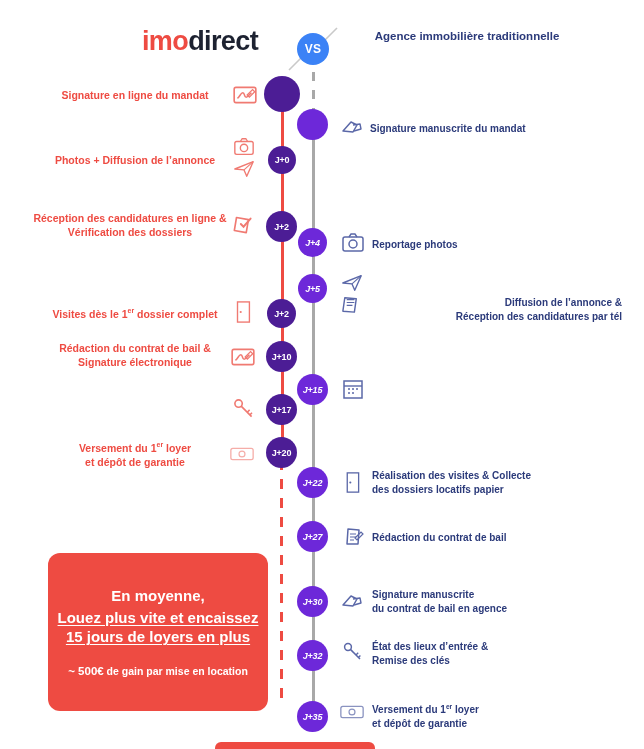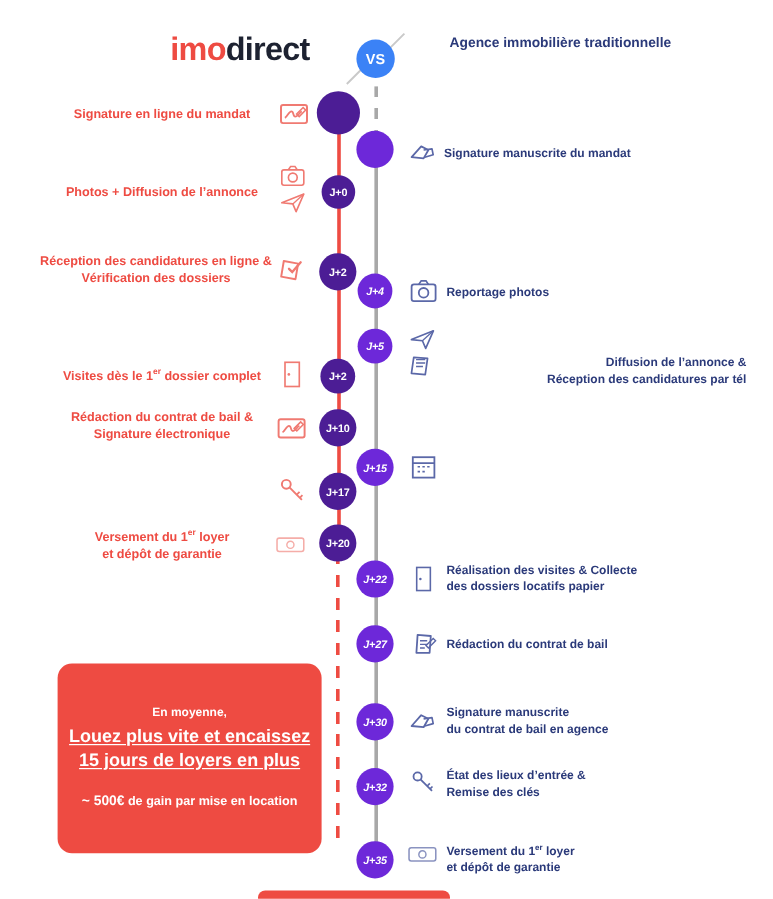--- a/index.html
+++ b/index.html
@@ -64,21 +64,21 @@
   }
   .licon{position:absolute;width:26px;height:26px;}
   .ricon{position:absolute;width:24px;height:24px;}
 
   
   .promo{
     position:absolute;left:48px;top:553px;width:220px;height:158px;
     background:#EE4B42;border-radius:12px;color:#ffffff;
     display:flex;flex-direction:column;align-items:center;justify-content:center;
   }
-  .promo .p1{font-size:10px;font-weight:bold;line-height:1.4;}
+  .promo .p1{font-size:15px;font-weight:bold;line-height:1.4;}
   .promo .p2{
     font-size:15px;font-weight:bold;line-height:1.32;text-align:center;
     text-decoration:underline;text-underline-offset:2px;margin-top:2px;
   }
   .promo .p3{font-size:10.5px;font-weight:bold;line-height:1.4;margin-top:16px;}
   .promo .p3 b{font-size:11.5px;}
 
   .bottom-bar{
     position:absolute;left:215px;top:742px;width:160px;height:12px;
     background:#EE4B42;border-radius:6px;

